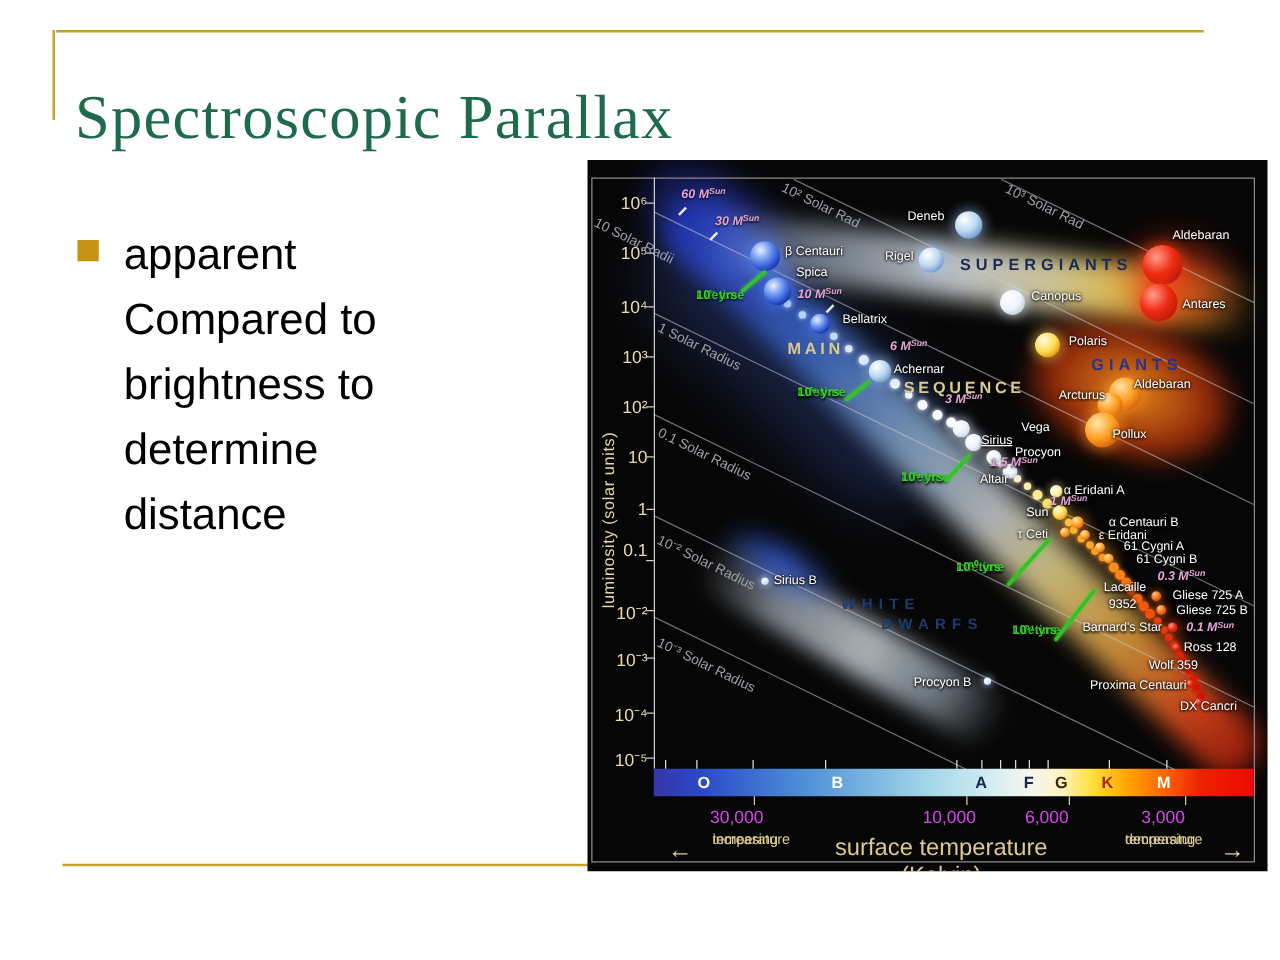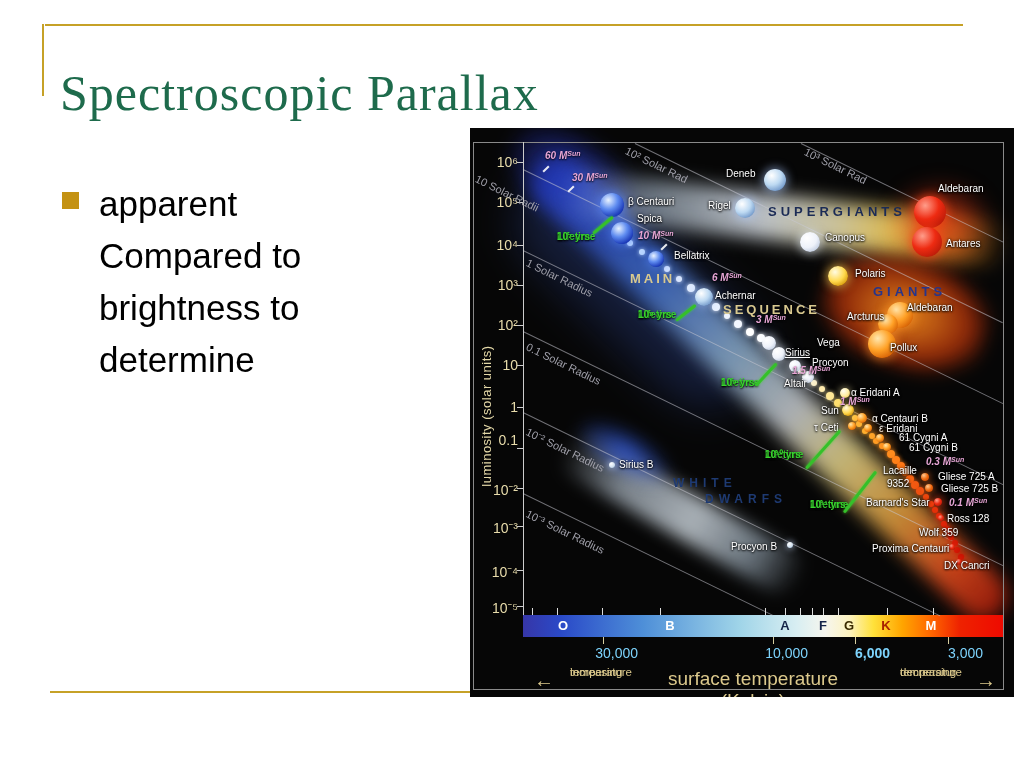--- a/index.html
+++ b/index.html
@@ -61,21 +61,21 @@
   .mass-label{color:#e7a6d6;font-size:10px;font-weight:bold;font-style:italic;white-space:nowrap;text-shadow:0 1px 2px #000;}
   .mass-label sub{font-size:7px;}
   .mass-tick{width:8px;height:2px;background:#ffffff;transform:rotate(-45deg);opacity:.9;}
   .life-label{color:#38d22e;font-size:10px;font-weight:bold;line-height:12px;white-space:nowrap;text-shadow:0 1px 2px #000;}
   .life-arrow{height:3px;background:#35c02a;border-radius:2px;transform-origin:left center;box-shadow:0 0 3px rgba(60,220,40,.8);}
   .region-label{font-weight:bold;white-space:nowrap;}
   .chain-dot{border-radius:50%;}
   .bar-letter{top:490px;width:20px;text-align:center;font-size:13px;font-weight:bold;}
   .minor-tick{top:480px;width:1px;height:7px;background:#dddddd;}
   .temp-tick{top:509px;width:1px;height:7px;background:#d8cfa0;}
-  .temp-num{top:517px;width:70px;text-align:right;font-size:14px;color:#7dd3fc;}
+  .temp-num{top:517px;width:70px;text-align:left;font-size:14px;color:#d946ef;}
   .cap{color:#dcc98c;text-align:center;}
   #ylabel{left:-120px;top:280px;width:274px;height:16px;text-align:center;transform:rotate(-90deg);
     color:#e4d8a8;font-size:13px;letter-spacing:.5px;}
 </style>
 </head>
 <body>
 
 <div class="slide">
   <div id="top-line" class="gold-line"></div>
   <div id="left-line" class="gold-line"></div>
@@ -84,20 +84,21 @@
   <div id="title">Spectroscopic Parallax</div>
 
   <div id="bullets">
       <div class="bullet-item">
         <div class="bullet-square"></div>
         <div class="bullet-text">
           <div>apparent</div>
           <div>Compared to</div>
           <div>brightness to</div>
           <div>determine</div>
+          <div>distance</div>
         </div>
       </div>
     </div>
 
   <div id="hr">
     <div id="glow-topblue"></div>
     <div id="band-ms2"></div>
     <div id="band-ms"></div>
     <div id="band-sg"></div>
     <div id="glow-betelgeuse"></div>
@@ -218,21 +219,21 @@
         <div class="star-label" style="left: 342px; top: 229px;">Procyon</div>
         <div class="star st-w" style="left: 332px; top: 243px; width: 12px; height: 12px;"></div>
         <div class="star-label" style="left: 314px; top: 250px;">Altair</div>
         <div class="star st-yw" style="left: 370px; top: 260px; width: 10px; height: 10px;"></div>
         <div class="star-label" style="left: 381px; top: 259px;">α Eridani A</div>
         <div class="star st-y" style="left: 372px; top: 276px; width: 12px; height: 12px;"></div>
         <div class="star-label" style="left: 351px; top: 277px;">Sun</div>
         <div class="star st-o" style="left: 378px; top: 294px; width: 8px; height: 8px;"></div>
         <div class="star-label" style="left: 344px; top: 294px;">τ Ceti</div>
         <div class="star st-o" style="left: 387px; top: 285px; width: 10px; height: 10px;"></div>
-        <div class="star-label" style="left: 390px; top: 285px; padding-left: 12px;">α Centauri B</div>
+        <div class="star-label" style="left: 405px; top: 285px; padding-left: 12px;">α Centauri B</div>
         <div class="star st-o" style="left: 394px; top: 296px; width: 8px; height: 8px;"></div>
         <div class="star-label" style="left: 409px; top: 295px;">ε Eridani</div>
         <div class="star st-o" style="left: 406px; top: 306px; width: 8px; height: 8px;"></div>
         <div class="star-label" style="left: 429px; top: 304px;">61 Cygni A</div>
         <div class="star st-o" style="left: 413px; top: 315px; width: 8px; height: 8px;"></div>
         <div class="star-label" style="left: 439px; top: 314px;">61 Cygni B</div>
         <div class="star st-ro" style="left: 431px; top: 340px; width: 8px; height: 8px;"></div>
         <div class="star st-ro" style="left: 451px; top: 345px; width: 8px; height: 8px;"></div>
         <div class="star-label" style="left: 468px; top: 343px;">Gliese 725 A</div>
         <div class="star st-ro" style="left: 455px; top: 356px; width: 8px; height: 8px;"></div>
@@ -313,21 +314,21 @@
         <div class="minor-tick" style="left: 342px;"></div>
         <div class="minor-tick" style="left: 353px;"></div>
         <div class="minor-tick" style="left: 368px;"></div>
         <div class="minor-tick" style="left: 417px;"></div>
         <div class="minor-tick" style="left: 463px;"></div>
         <div class="temp-tick" style="left: 133px;"></div>
         <div class="temp-num" style="left: 98px;">30,000</div>
         <div class="temp-tick" style="left: 303px;"></div>
         <div class="temp-num" style="left: 268px;">10,000</div>
         <div class="temp-tick" style="left: 385px;"></div>
-        <div class="temp-num" style="left: 350px; font-weight: bold;">6,000</div>
+        <div class="temp-num" style="left: 350px;">6,000</div>
         <div class="temp-tick" style="left: 478px;"></div>
         <div class="temp-num" style="left: 443px;">3,000</div>
         <div class="cap" style="left: 100px; top: 538px; width: 66px; font-size: 11.5px; line-height: 13px;">
           <div>increasing</div>
           <div>temperature</div>
         </div>
         <div class="cap" style="left: 52px; top: 541px; width: 44px; font-size: 20px;">←</div>
         <div class="cap" style="left: 183px; top: 540px; width: 200px; font-size: 19px;">surface temperature (Kelvin)</div>
         <div class="cap" style="left: 430px; top: 538px; width: 66px; font-size: 11.5px; line-height: 13px;">
           <div>decreasing</div>

